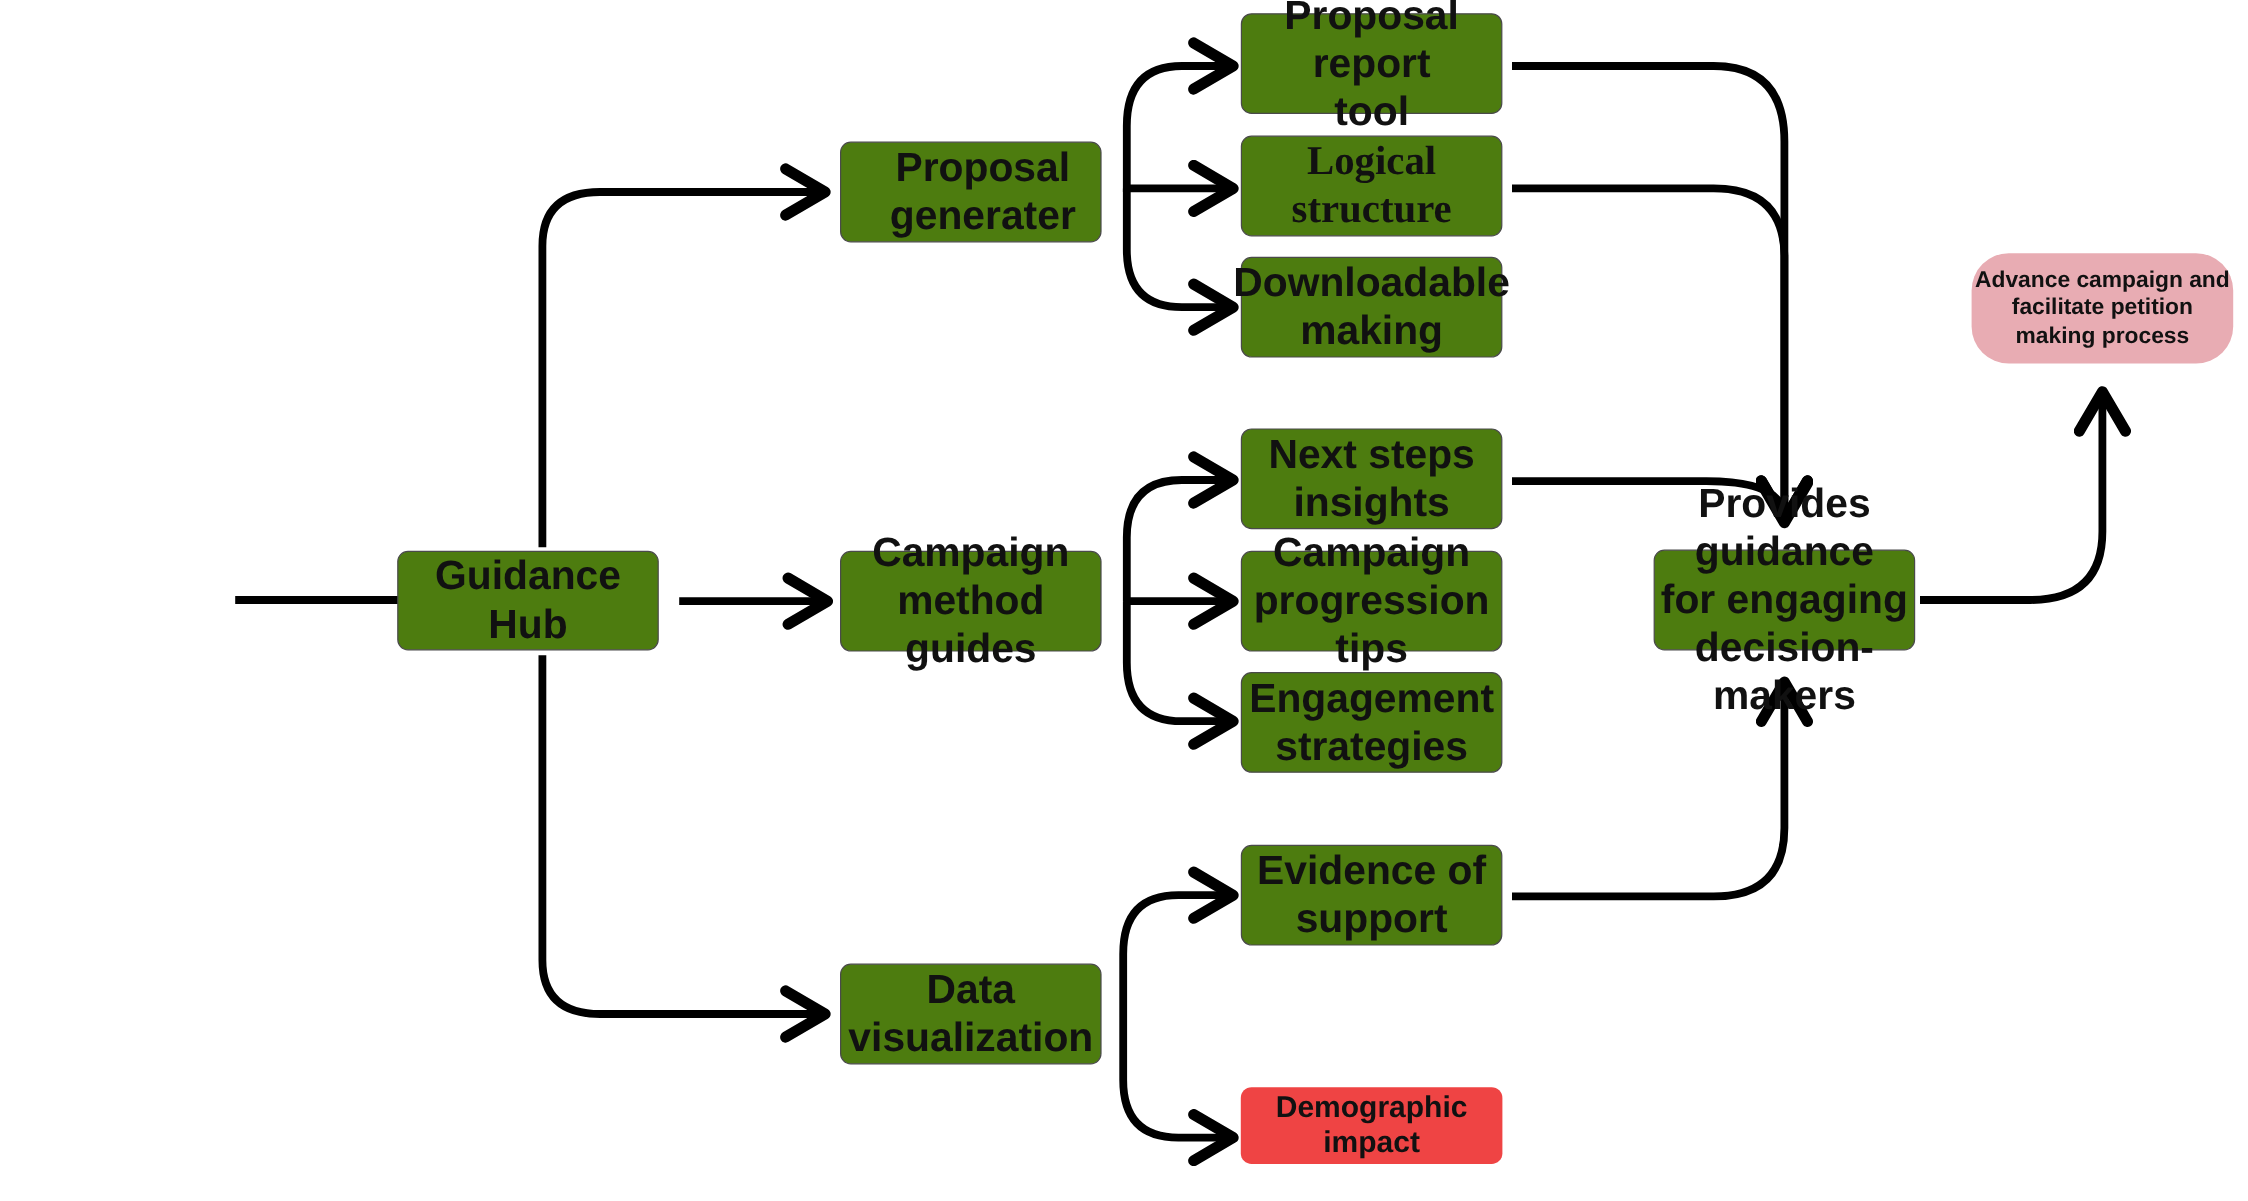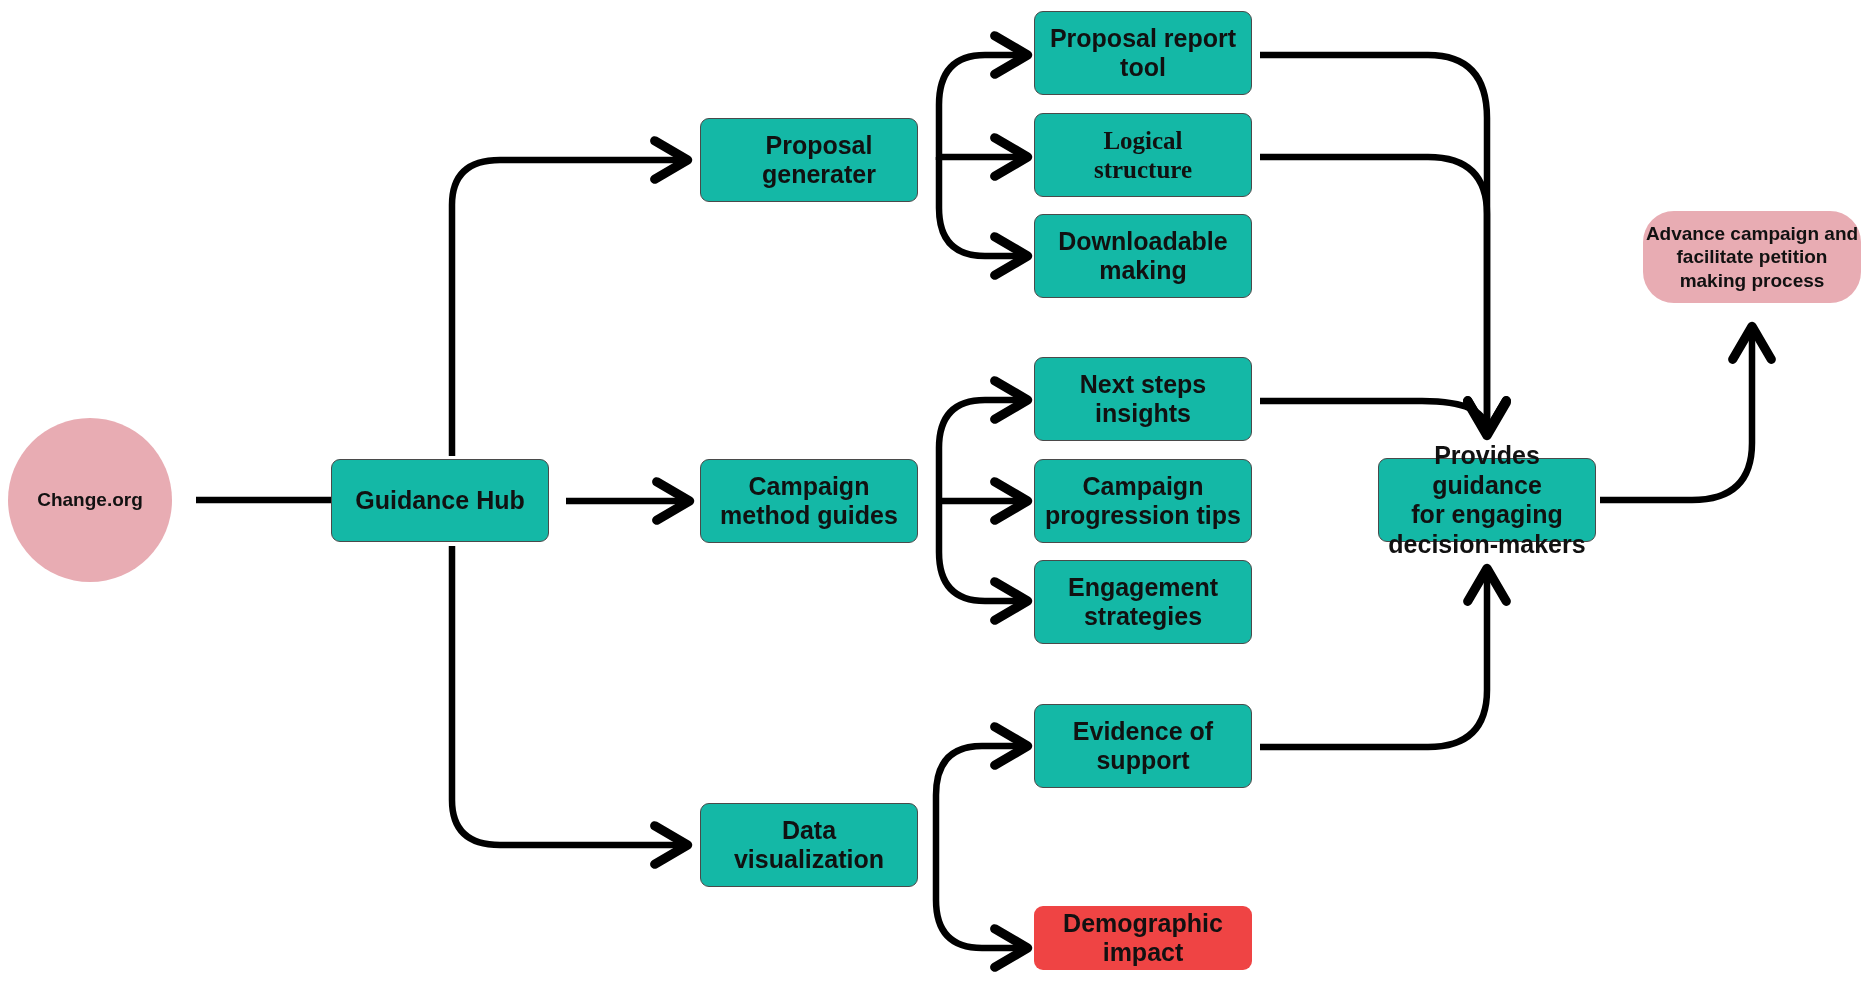--- a/index.html
+++ b/index.html
@@ -33,22 +33,22 @@
     text-align: center;
     color: #111111;
     font-weight: bold;
     line-height: 1.18;
     white-space: pre-line;
     z-index: 3;
   }
   .node.box {
     border: 1.4px solid #4a4a4a;
     border-radius: 9px;
-    background: #14b8a6;
-    font-size: 25px;
+    background: #4d7c0f;
+    font-size: 34px;
   }
   .node.box-plain {
     border: none;
     border-radius: 9px;
     font-size: 25px;
   }
   .node.circle {
     border-radius: 50%;
     font-size: 19px;
     font-weight: bold;
@@ -94,21 +94,20 @@
 
       <path d="M 1260 55 L 1428 55 Q 1487 55 1487 118 L 1487 432" marker-end="url(#arrowOpen)"></path>
       <path d="M 1260 157 L 1428 157 Q 1487 157 1487 214 L 1487 432" marker-end="url(#arrowOpen)"></path>
       <path d="M 1260 401 L 1422 401 Q 1487 401 1487 432 L 1487 434" marker-end="url(#arrowOpen)"></path>
       <path d="M 1260 747 L 1428 747 Q 1487 747 1487 690 L 1487 570" marker-end="url(#arrowOpen)"></path>
 
       <path d="M 1600 500 L 1692 500 Q 1752 500 1752 443 L 1752 328" marker-end="url(#arrowOpen)"></path>
     </g>
   </svg>
 
-  <div class="node circle" style="left:8px; top:418px; width:164px; height:164px; background:#e8acb3;">Change.org</div>
 
   <div class="node box" style="left:331px; top:459px; width:218px; height:83px;">Guidance Hub</div>
 
   <div class="node box" style="left:700px; top:118px; width:218px; height:84px;padding-left:20px;">Proposal
 generater</div>
 
   <div class="node box" style="left:700px; top:459px; width:218px; height:84px;">Campaign
 method guides</div>
 
   <div class="node box" style="left:700px; top:803px; width:218px; height:84px;">Data

